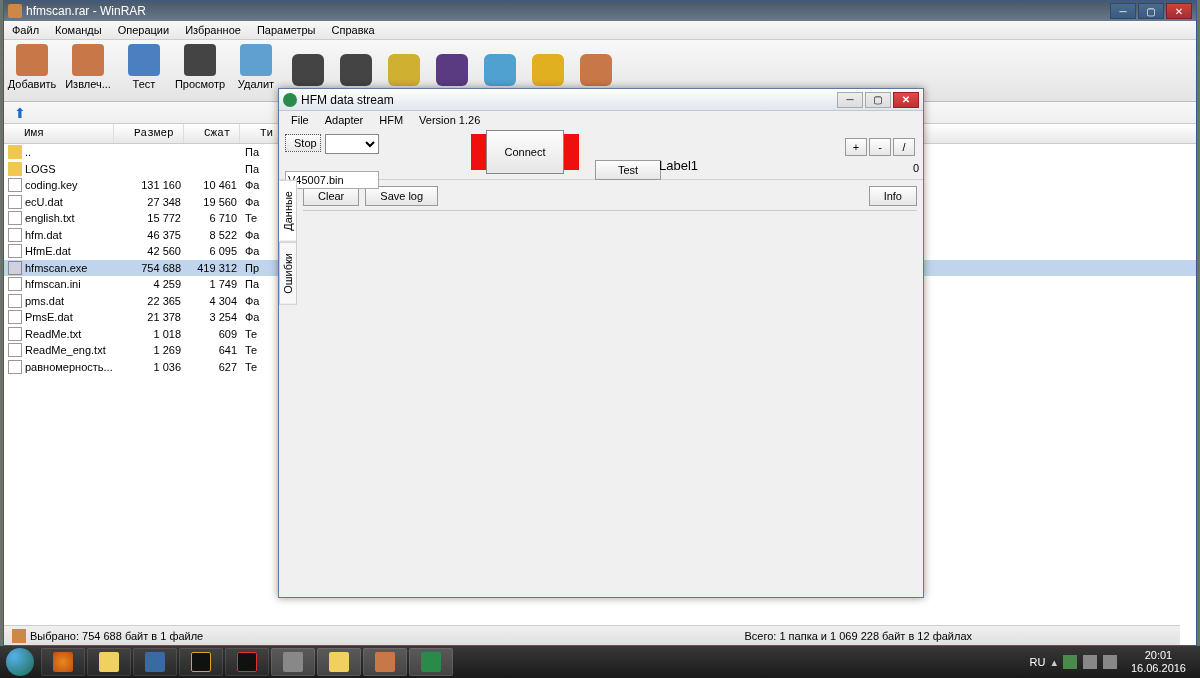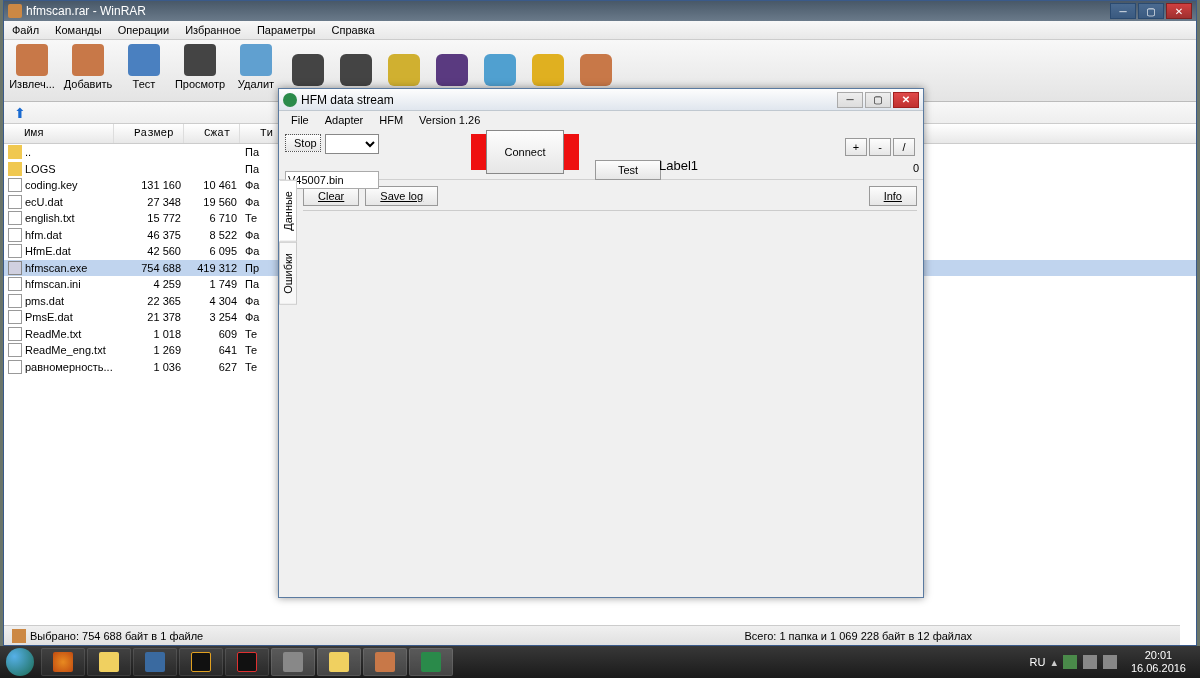--- a/index.html
+++ b/index.html
@@ -72,21 +72,21 @@
 .hfm-right-btns { position: absolute; right: 8px; top: 8px; display: flex; gap: 2px; }
 .hfm-small-btn { width: 22px; height: 18px; background: linear-gradient(#fdfdfd, #e6e6e6); border: 1px solid #999; cursor: pointer; font-size: 11px; }
 .label1 { position: absolute; left: 380px; top: 28px; font-size: 13px; }
 .zero-label { position: absolute; right: 4px; top: 32px; font-size: 11px; }
 
 .hfm-body { display: flex; height: 404px; }
 .hfm-tabs { width: 18px; background: #f0f0f0; display: flex; flex-direction: column; }
 .vtab { writing-mode: vertical-rl; transform: rotate(180deg); padding: 10px 2px; border: 1px solid #ccc; background: #f8f8f8; text-align: center; cursor: pointer; font-size: 11px; }
 .vtab.active { background: #fff; border-right: 1px solid #fff; }
 
-.hfm-main { flex: 1; background: #f0f0f0; padding: 6px; display: flex; flex-direction: column; text-decoration: underline; }
+.hfm-main { flex: 1; background: #f0f0f0; padding: 6px; display: flex; flex-direction: column; }
 .hfm-btnrow { display: flex; gap: 6px; margin-bottom: 4px; }
 .hfm-btnrow .hfm-btn { padding: 3px 14px; }
 .info-btn { margin-left: auto; }
 .hfm-log { flex: 1; background: #fff; border: 1px solid #b0b0b0; padding: 4px; font-family: 'Courier New', monospace; font-size: 12px; overflow: auto; }
 .hfm-scroll { height: 16px; background: #f0f0f0; border-top: 1px solid #ccc; }
 
 
 .taskbar { position: absolute; bottom: 0; left: 0; right: 0; height: 32px; background: linear-gradient(#383838, #1a1a1a); display: flex; align-items: center; }
 .start-orb { width: 40px; height: 32px; display: flex; align-items: center; justify-content: center; }
 .start-orb-inner { width: 28px; height: 28px; border-radius: 14px; background: radial-gradient(circle at 30% 30%, #56b0e8, #1a6a50); }
@@ -114,25 +114,25 @@
       <div class="menu-item">Файл</div>
       <div class="menu-item">Команды</div>
       <div class="menu-item">Операции</div>
       <div class="menu-item">Избранное</div>
       <div class="menu-item">Параметры</div>
       <div class="menu-item">Справка</div>
     </div>
   <div class="winrar-toolbar" id="winrar-toolbar">
   <div class="tb-btn">
         <div class="tb-icon" style="background:#c87848"></div>
-        <div class="tb-label">Извлеч...</div>
+        <div class="tb-label">Добавить</div>
       </div>
       <div class="tb-btn">
         <div class="tb-icon" style="background:#c87848"></div>
-        <div class="tb-label">Добавить</div>
+        <div class="tb-label">Извлеч...</div>
       </div>
       <div class="tb-btn">
         <div class="tb-icon" style="background:#4a80c0"></div>
         <div class="tb-label">Тест</div>
       </div>
       <div class="tb-btn">
         <div class="tb-icon" style="background:#444"></div>
         <div class="tb-label">Просмотр</div>
       </div>
       <div class="tb-btn">

